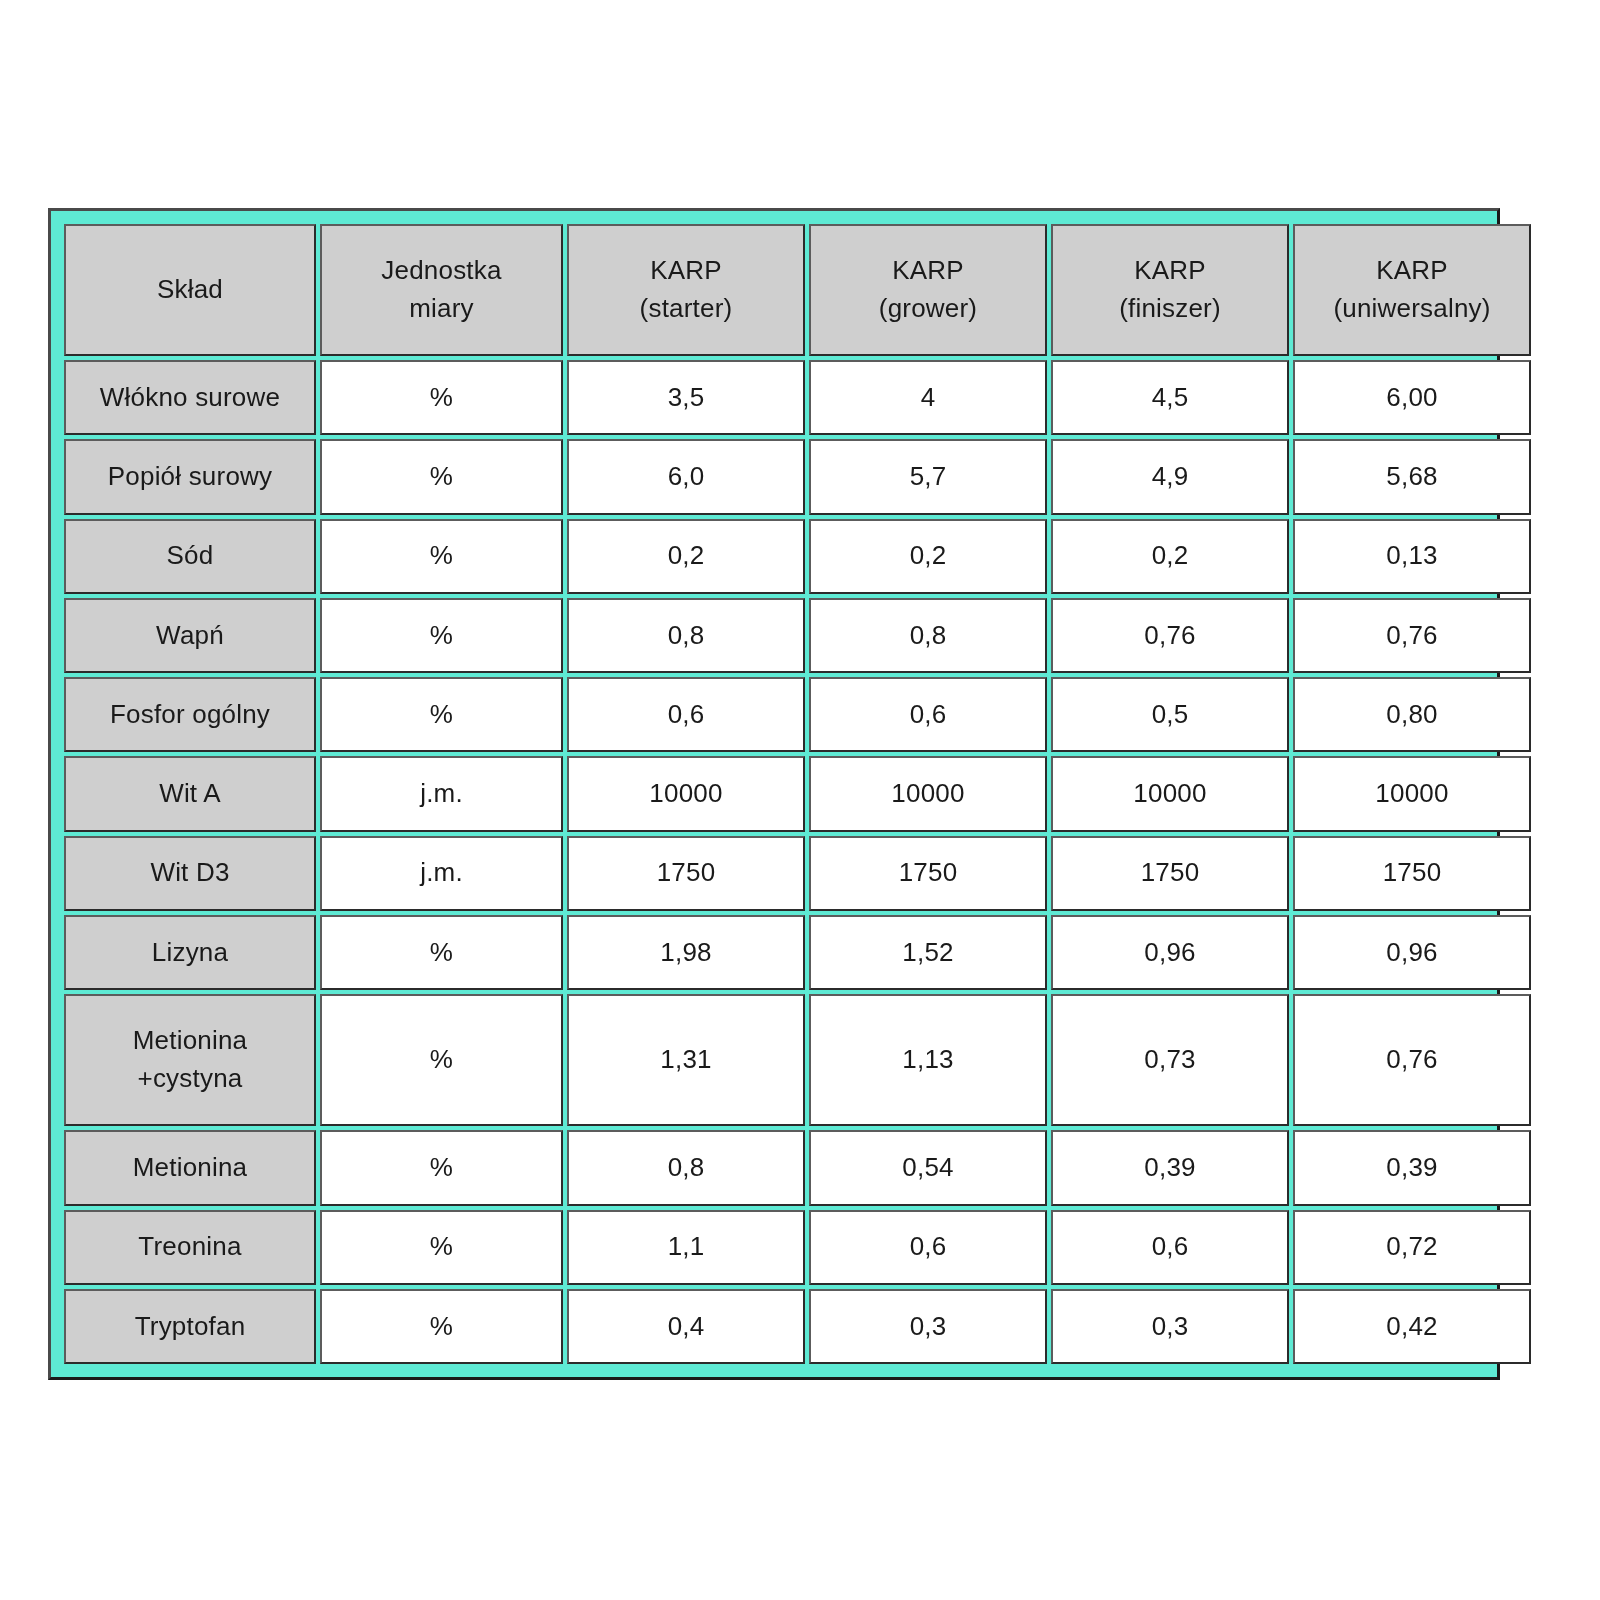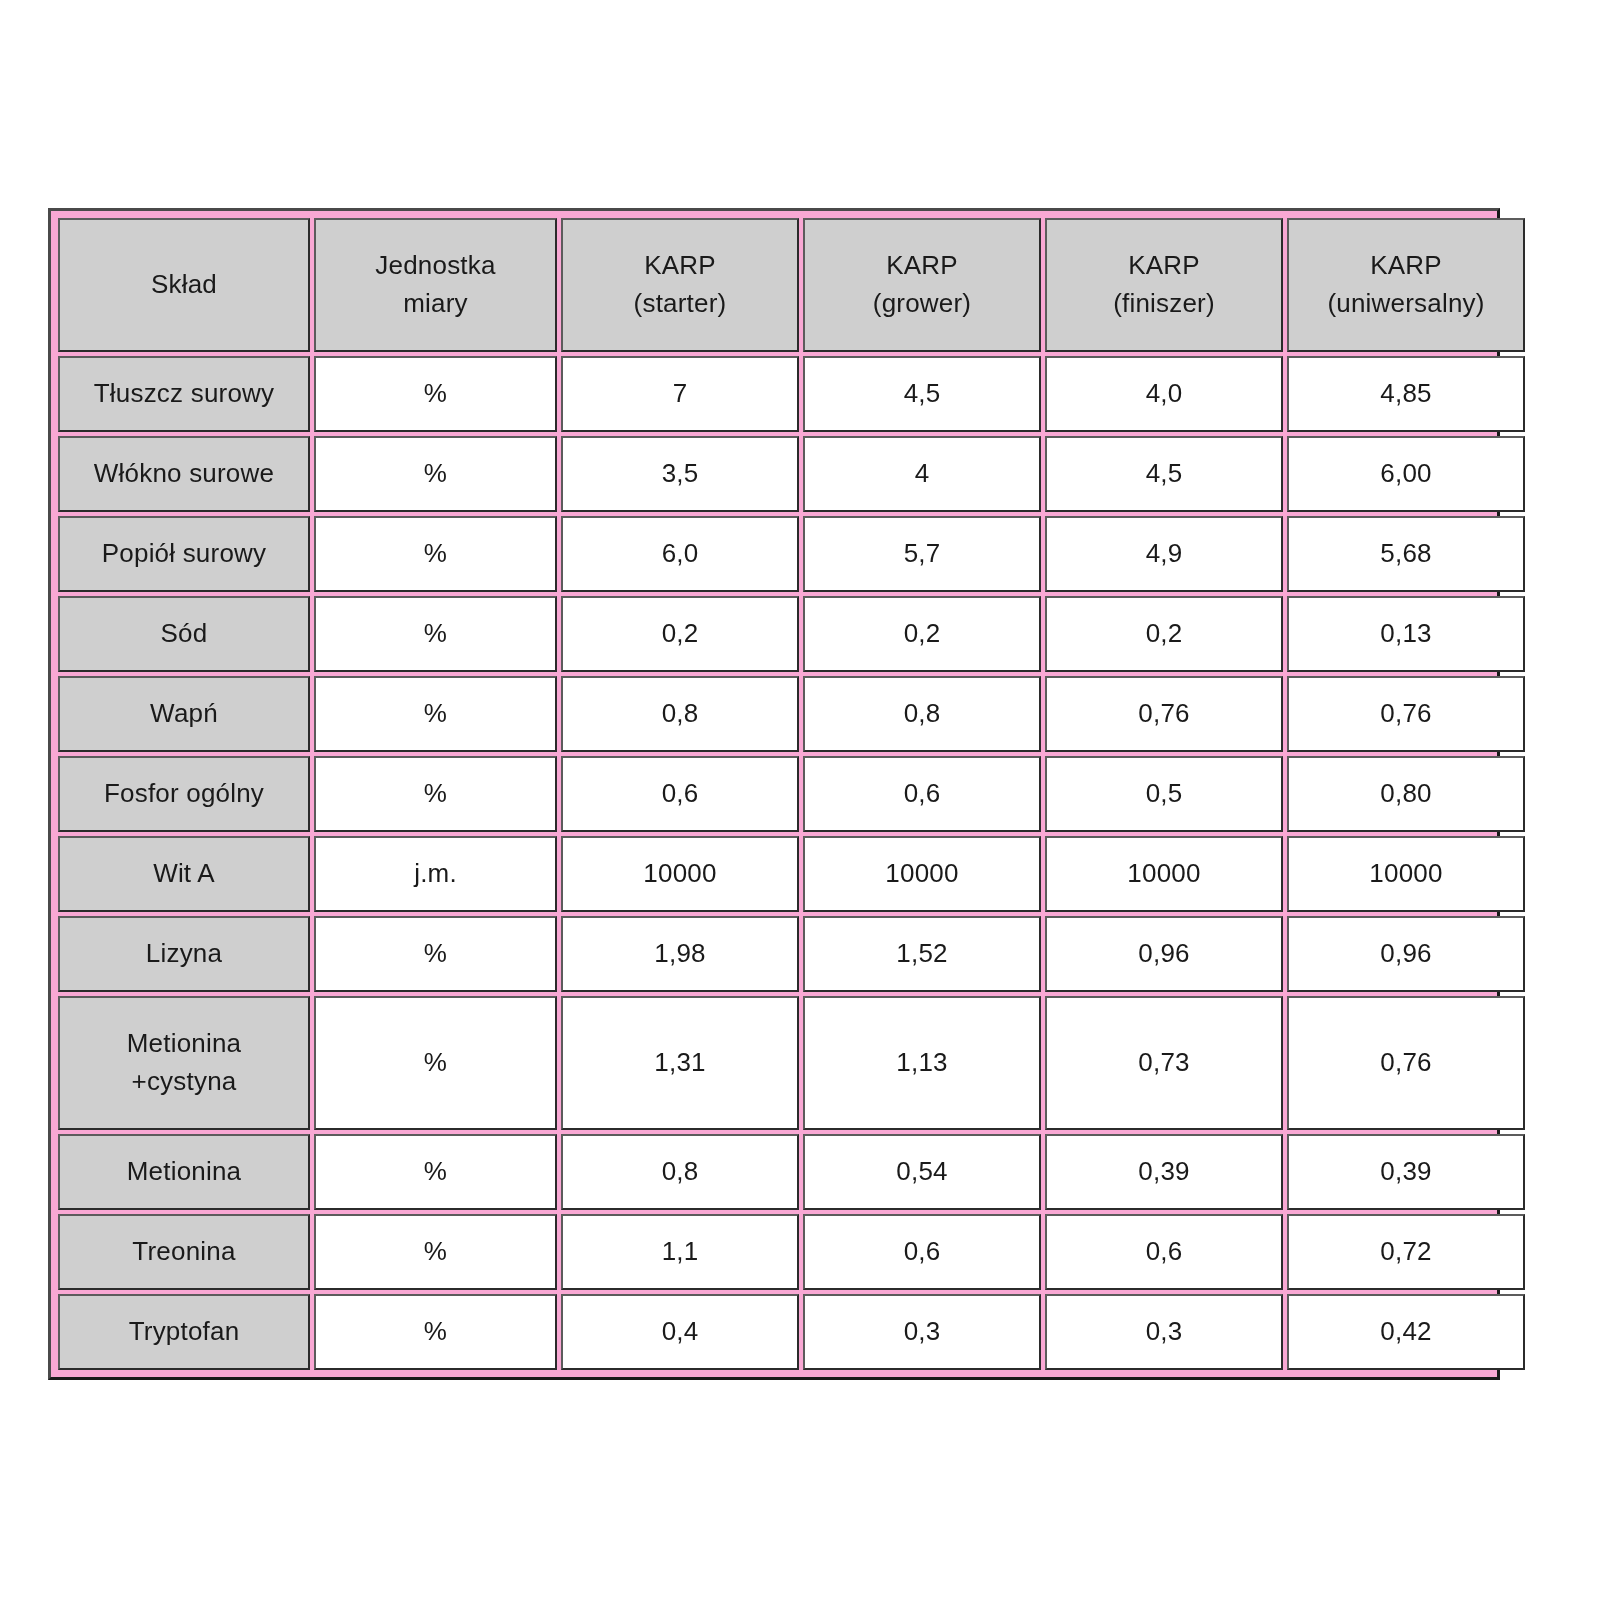--- a/index.html
+++ b/index.html
@@ -18,22 +18,22 @@
   #table-wrap {
     position: absolute;
     left: 48px;
     top: 208px;
     width: 1452px;
     height: 1172px;
     box-sizing: border-box;
     border: 3px solid #1a1a1a;
     border-top-color: #4a4a4a;
     border-left-color: #4a4a4a;
-    background: #f9a8d4;
-    padding: 3px;
+    background: #5eead4;
+    padding: 9px;
   }
 
   table#spec-table {
     width: 100%;
     height: 100%;
     border-collapse: separate;
     border-spacing: 4px 4px;
     table-layout: fixed;
   }
 
@@ -103,30 +103,20 @@
             <span class="line2">KARP</span>
             <span class="line2">(finiszer)</span>
           </td>
           <td class="label-cell">
             <span class="line2">KARP</span>
             <span class="line2">(uniwersalny)</span>
           </td>
         </tr>
         <tr>
           <td class="label-cell">
-            <span class="line2">Tłuszcz surowy</span>
-          </td>
-          <td class="unit-cell">%</td>
-          <td class="value-cell">7</td>
-          <td class="value-cell">4,5</td>
-          <td class="value-cell">4,0</td>
-          <td class="value-cell">4,85</td>
-        </tr>
-        <tr>
-          <td class="label-cell">
             <span class="line2">Włókno surowe</span>
           </td>
           <td class="unit-cell">%</td>
           <td class="value-cell">3,5</td>
           <td class="value-cell">4</td>
           <td class="value-cell">4,5</td>
           <td class="value-cell">6,00</td>
         </tr>
         <tr>
           <td class="label-cell">
@@ -173,20 +163,30 @@
             <span class="line2">Wit A</span>
           </td>
           <td class="unit-cell">j.m.</td>
           <td class="value-cell">10000</td>
           <td class="value-cell">10000</td>
           <td class="value-cell">10000</td>
           <td class="value-cell">10000</td>
         </tr>
         <tr>
           <td class="label-cell">
+            <span class="line2">Wit D3</span>
+          </td>
+          <td class="unit-cell">j.m.</td>
+          <td class="value-cell">1750</td>
+          <td class="value-cell">1750</td>
+          <td class="value-cell">1750</td>
+          <td class="value-cell">1750</td>
+        </tr>
+        <tr>
+          <td class="label-cell">
             <span class="line2">Lizyna</span>
           </td>
           <td class="unit-cell">%</td>
           <td class="value-cell">1,98</td>
           <td class="value-cell">1,52</td>
           <td class="value-cell">0,96</td>
           <td class="value-cell">0,96</td>
         </tr>
         <tr>
           <td class="label-cell">

